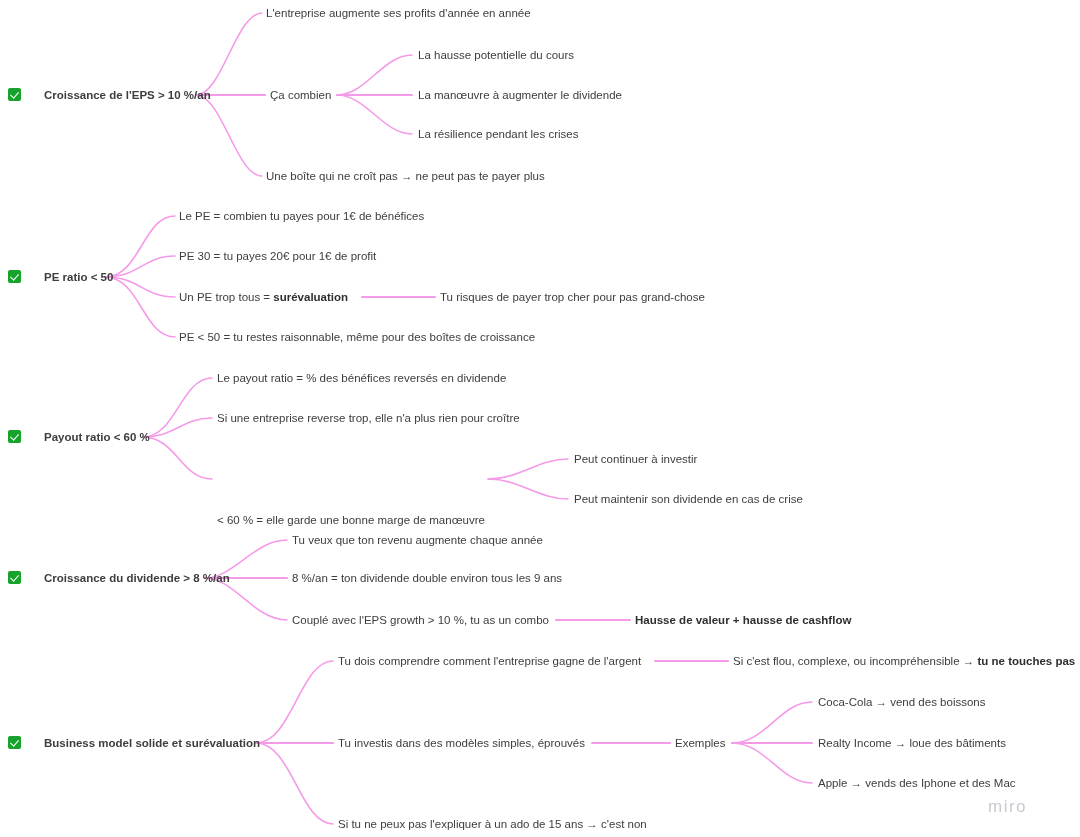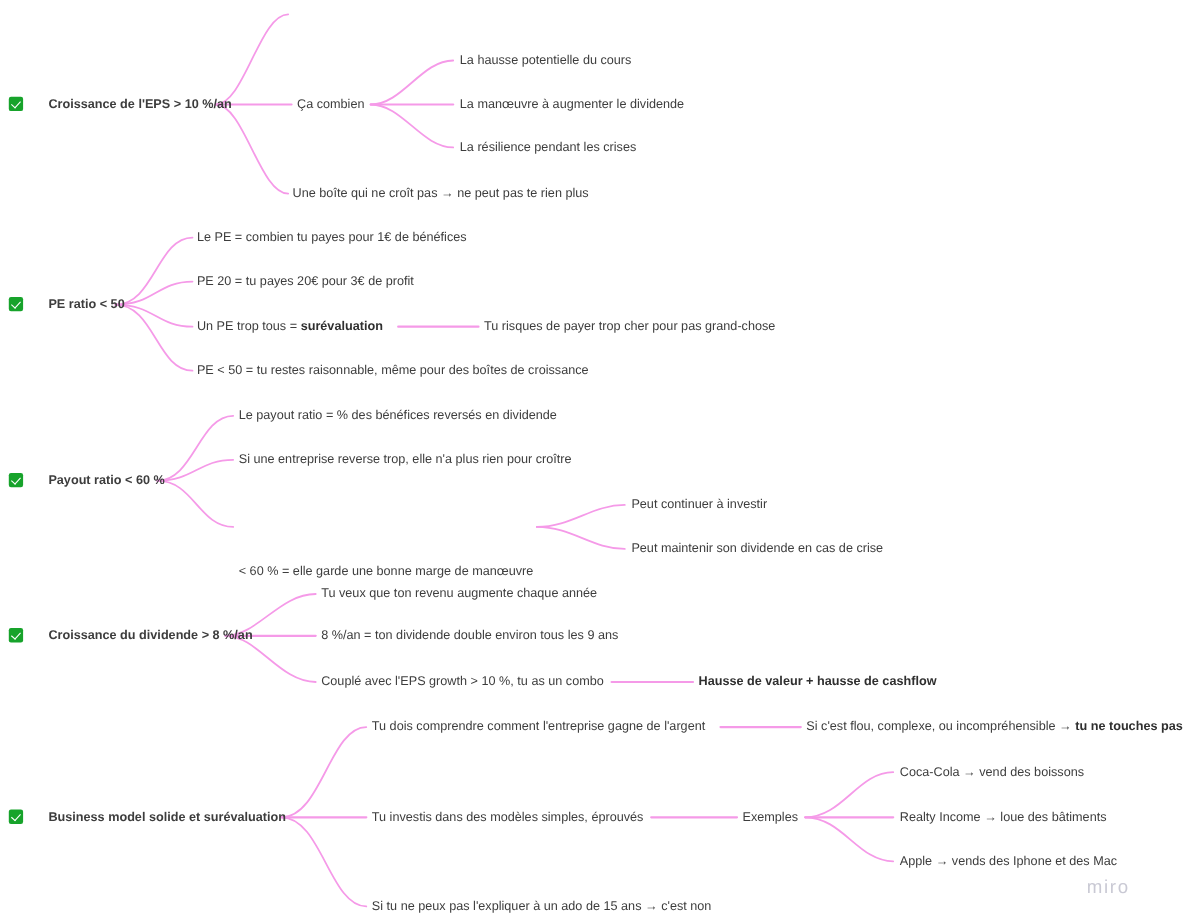--- a/index.html
+++ b/index.html
@@ -114,45 +114,48 @@
       <path d="M732,743 C766,743 780,702 812,702"></path>
       <path d="M732,743 L812,743" stroke-width="2"></path>
       <path d="M732,743 C766,743 780,783 812,783"></path>
     </g>
   </svg>
 
   <div class="node root" style="left:8px; top:95px;">
     <span class="check-icon"></span>
     <span>Croissance de l'EPS &gt; 10 %/an</span>
   </div>
+  <div class="node" style="left:266px; top:13px;">
+    <span>L'entreprise augmente ses profits d'année en année</span>
+  </div>
   <div class="node" style="left:270px; top:95px;">
     <span>Ça combien</span>
   </div>
   <div class="node" style="left:418px; top:55px;">
     <span>La hausse potentielle du cours</span>
   </div>
   <div class="node" style="left:418px; top:95px;">
     <span>La manœuvre à augmenter le dividende</span>
   </div>
   <div class="node" style="left:418px; top:134px;">
     <span>La résilience pendant les crises</span>
   </div>
   <div class="node" style="left:266px; top:176px;">
-    <span>Une boîte qui ne croît pas → ne peut pas te rien plus</span>
+    <span>Une boîte qui ne croît pas → ne peut pas te payer plus</span>
   </div>
 
   <div class="node root" style="left:8px; top:277px;">
     <span class="check-icon"></span>
     <span>PE ratio &lt; 50</span>
   </div>
   <div class="node" style="left:179px; top:216px;">
     <span>Le PE = combien tu payes pour 1€ de bénéfices</span>
   </div>
   <div class="node" style="left:179px; top:256px;">
-    <span>PE 20 = tu payes 20€ pour 3€ de profit</span>
+    <span>PE 30 = tu payes 20€ pour 1€ de profit</span>
   </div>
   <div class="node" style="left:179px; top:297px;">
     <span>Un PE trop tous = </span><span class="strong">surévaluation</span>
   </div>
   <div class="node" style="left:440px; top:297px;">
     <span>Tu risques de payer trop cher pour pas grand-chose</span>
   </div>
   <div class="node" style="left:179px; top:337px;">
     <span>PE &lt; 50 = tu restes raisonnable, même pour des boîtes de croissance</span>
   </div>

